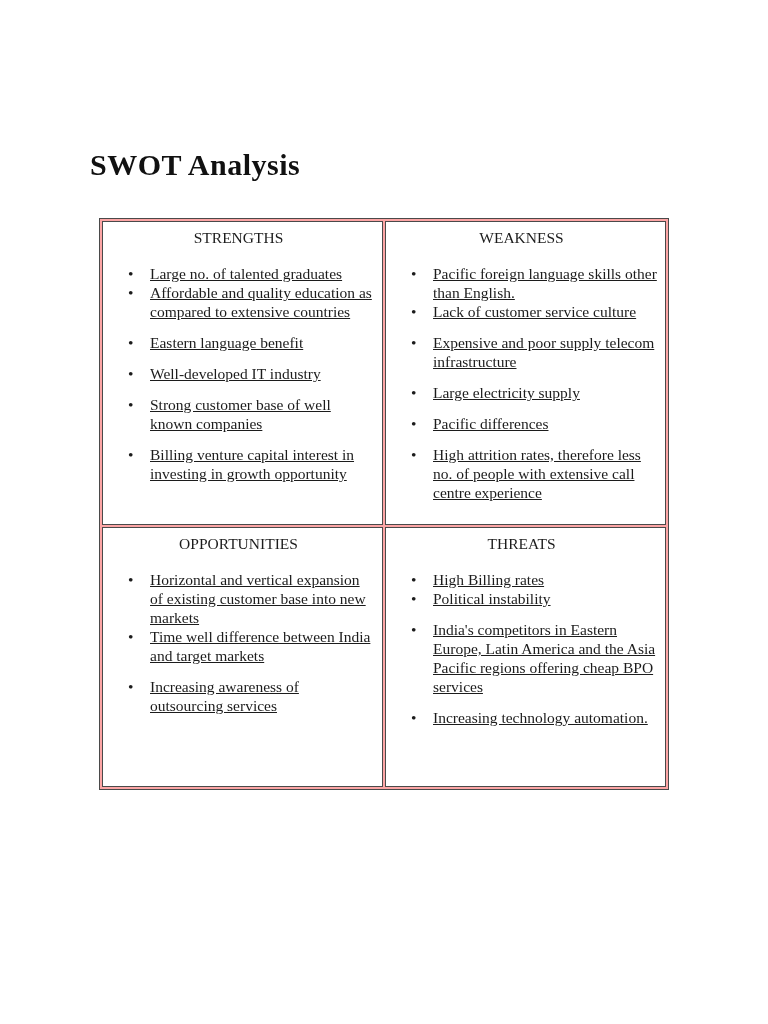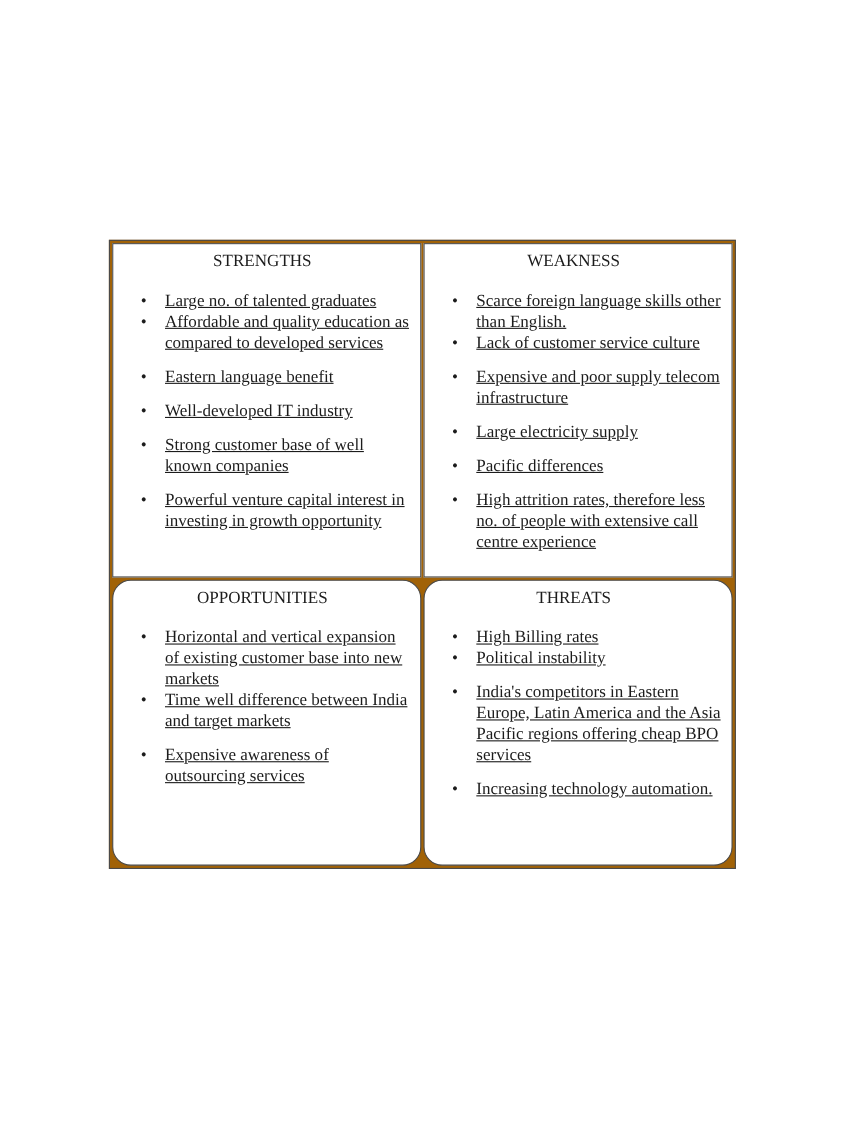--- a/index.html
+++ b/index.html
@@ -27,31 +27,31 @@
   }
   table.swot-table {
     position: absolute;
     left: 99px;
     top: 218px;
     width: 570px;
     table-layout: fixed;
     border-collapse: separate;
     border-spacing: 2px;
     border: 1px solid #4a4a4a;
-    background: #a16207;
+    background: #fca5a5;
   }
   table.swot-table td {
     width: 50%;
     border: 1px solid #4a4a4a;
     vertical-align: top;
     padding: 4px 8px 6px 0;
     background: #ffffff;
   }
   tr.row-top td    { height: 292px; }
-  tr.row-bottom td { height: 248px; border-radius: 17px; }
+  tr.row-bottom td { height: 248px; }
   .qheader {
     text-align: center;
     font-size: 15.5px;
     line-height: 19px;
     margin-top: 2px;
     color: #1c1c1c;
   }
   .qlist {
     margin-top: 17px;
   }
@@ -74,59 +74,60 @@
   .li .litext {
     flex: 1;
     text-decoration: underline;
   }
 </style>
 </head>
 <body>
 
 <div class="page">
 
+  <div class="doc-title">SWOT Analysis</div>
 
   <table class="swot-table">
     <tbody>
       <tr class="row-top">
         <td>
           <div class="qheader">STRENGTHS</div>
           <div class="qlist">
               <div class="li">
                 <span class="bullet">•</span>
                 <span class="litext">Large no. of talented graduates</span>
               </div>
               <div class="li">
                 <span class="bullet">•</span>
-                <span class="litext">Affordable and quality education as compared to developed services</span>
+                <span class="litext">Affordable and quality education as compared to extensive countries</span>
               </div>
               <div class="li spaced">
                 <span class="bullet">•</span>
                 <span class="litext">Eastern language benefit</span>
               </div>
               <div class="li spaced">
                 <span class="bullet">•</span>
                 <span class="litext">Well-developed IT industry</span>
               </div>
               <div class="li spaced">
                 <span class="bullet">•</span>
                 <span class="litext">Strong customer base of well known companies</span>
               </div>
               <div class="li spaced">
                 <span class="bullet">•</span>
-                <span class="litext">Powerful venture capital interest in investing in growth opportunity</span>
+                <span class="litext">Billing venture capital interest in investing in growth opportunity</span>
               </div>
             </div>
         </td>
         <td>
           <div class="qheader">WEAKNESS</div>
           <div class="qlist">
               <div class="li">
                 <span class="bullet">•</span>
-                <span class="litext">Scarce foreign language skills other than English.</span>
+                <span class="litext">Pacific foreign language skills other than English.</span>
               </div>
               <div class="li">
                 <span class="bullet">•</span>
                 <span class="litext">Lack of customer service culture</span>
               </div>
               <div class="li spaced">
                 <span class="bullet">•</span>
                 <span class="litext">Expensive and poor supply telecom infrastructure</span>
               </div>
               <div class="li spaced">
@@ -151,21 +152,21 @@
               <div class="li">
                 <span class="bullet">•</span>
                 <span class="litext">Horizontal and vertical expansion of existing customer base into new markets</span>
               </div>
               <div class="li">
                 <span class="bullet">•</span>
                 <span class="litext">Time well difference between India and target markets</span>
               </div>
               <div class="li spaced">
                 <span class="bullet">•</span>
-                <span class="litext">Expensive awareness of outsourcing services</span>
+                <span class="litext">Increasing awareness of outsourcing services</span>
               </div>
             </div>
         </td>
         <td>
           <div class="qheader">THREATS</div>
           <div class="qlist">
               <div class="li">
                 <span class="bullet">•</span>
                 <span class="litext">High Billing rates</span>
               </div>

